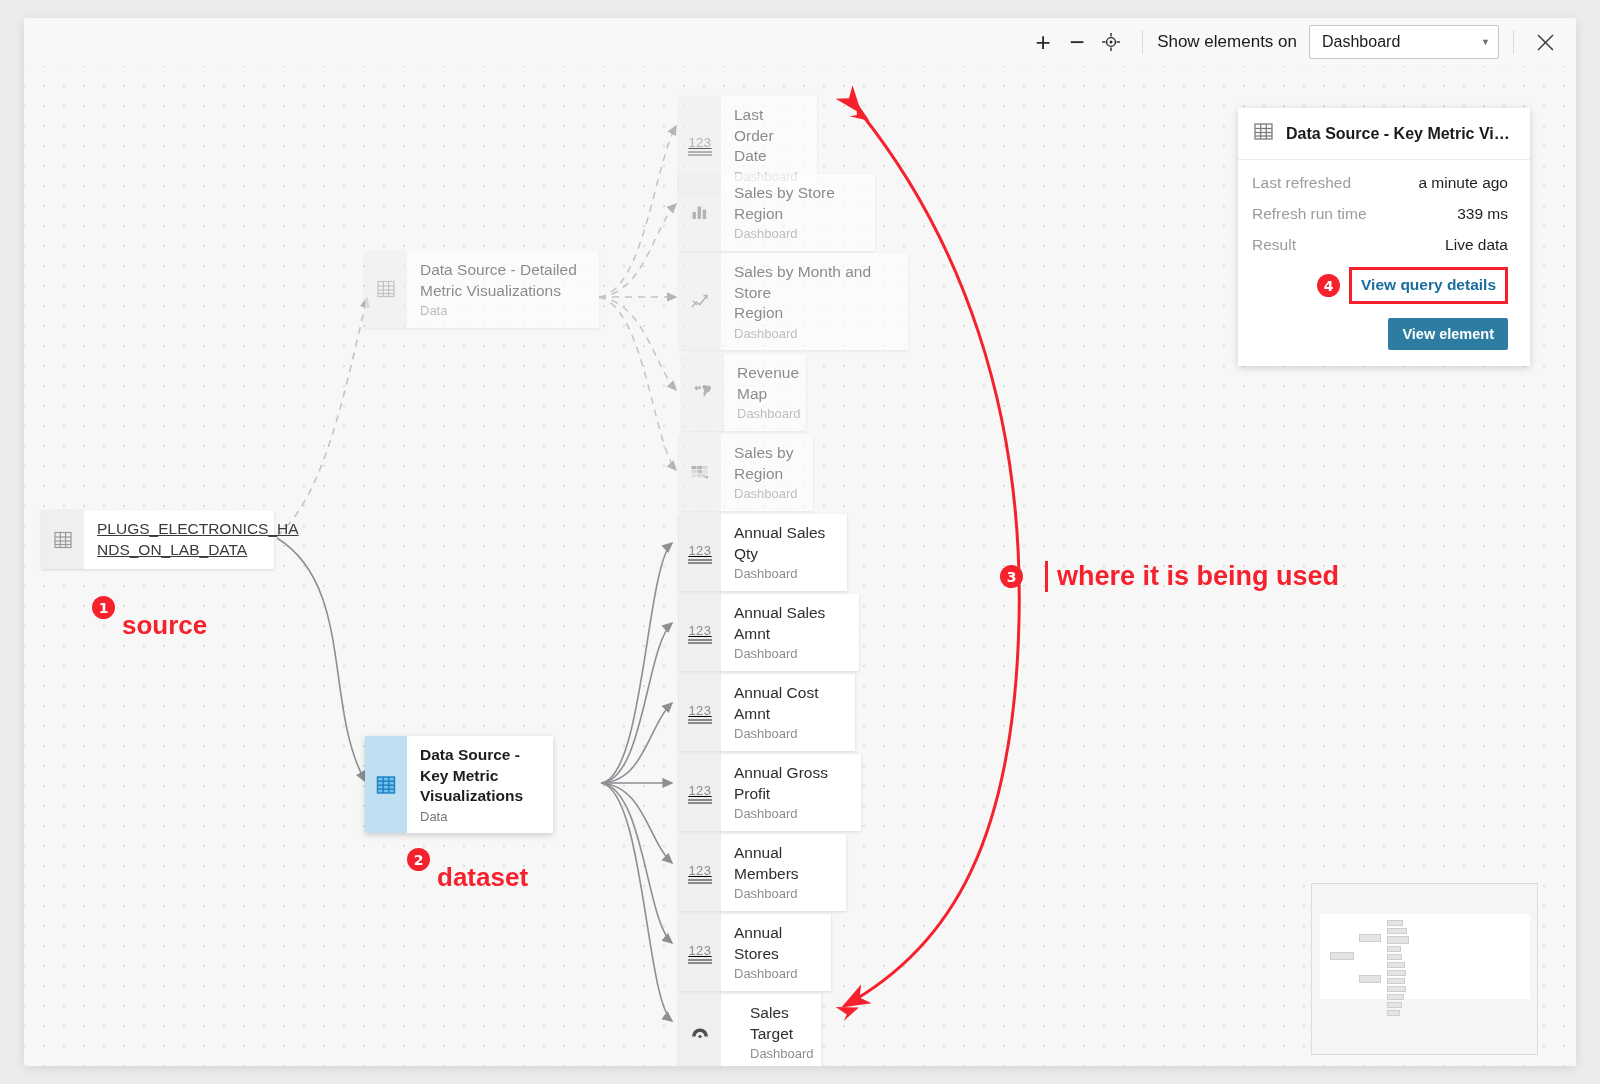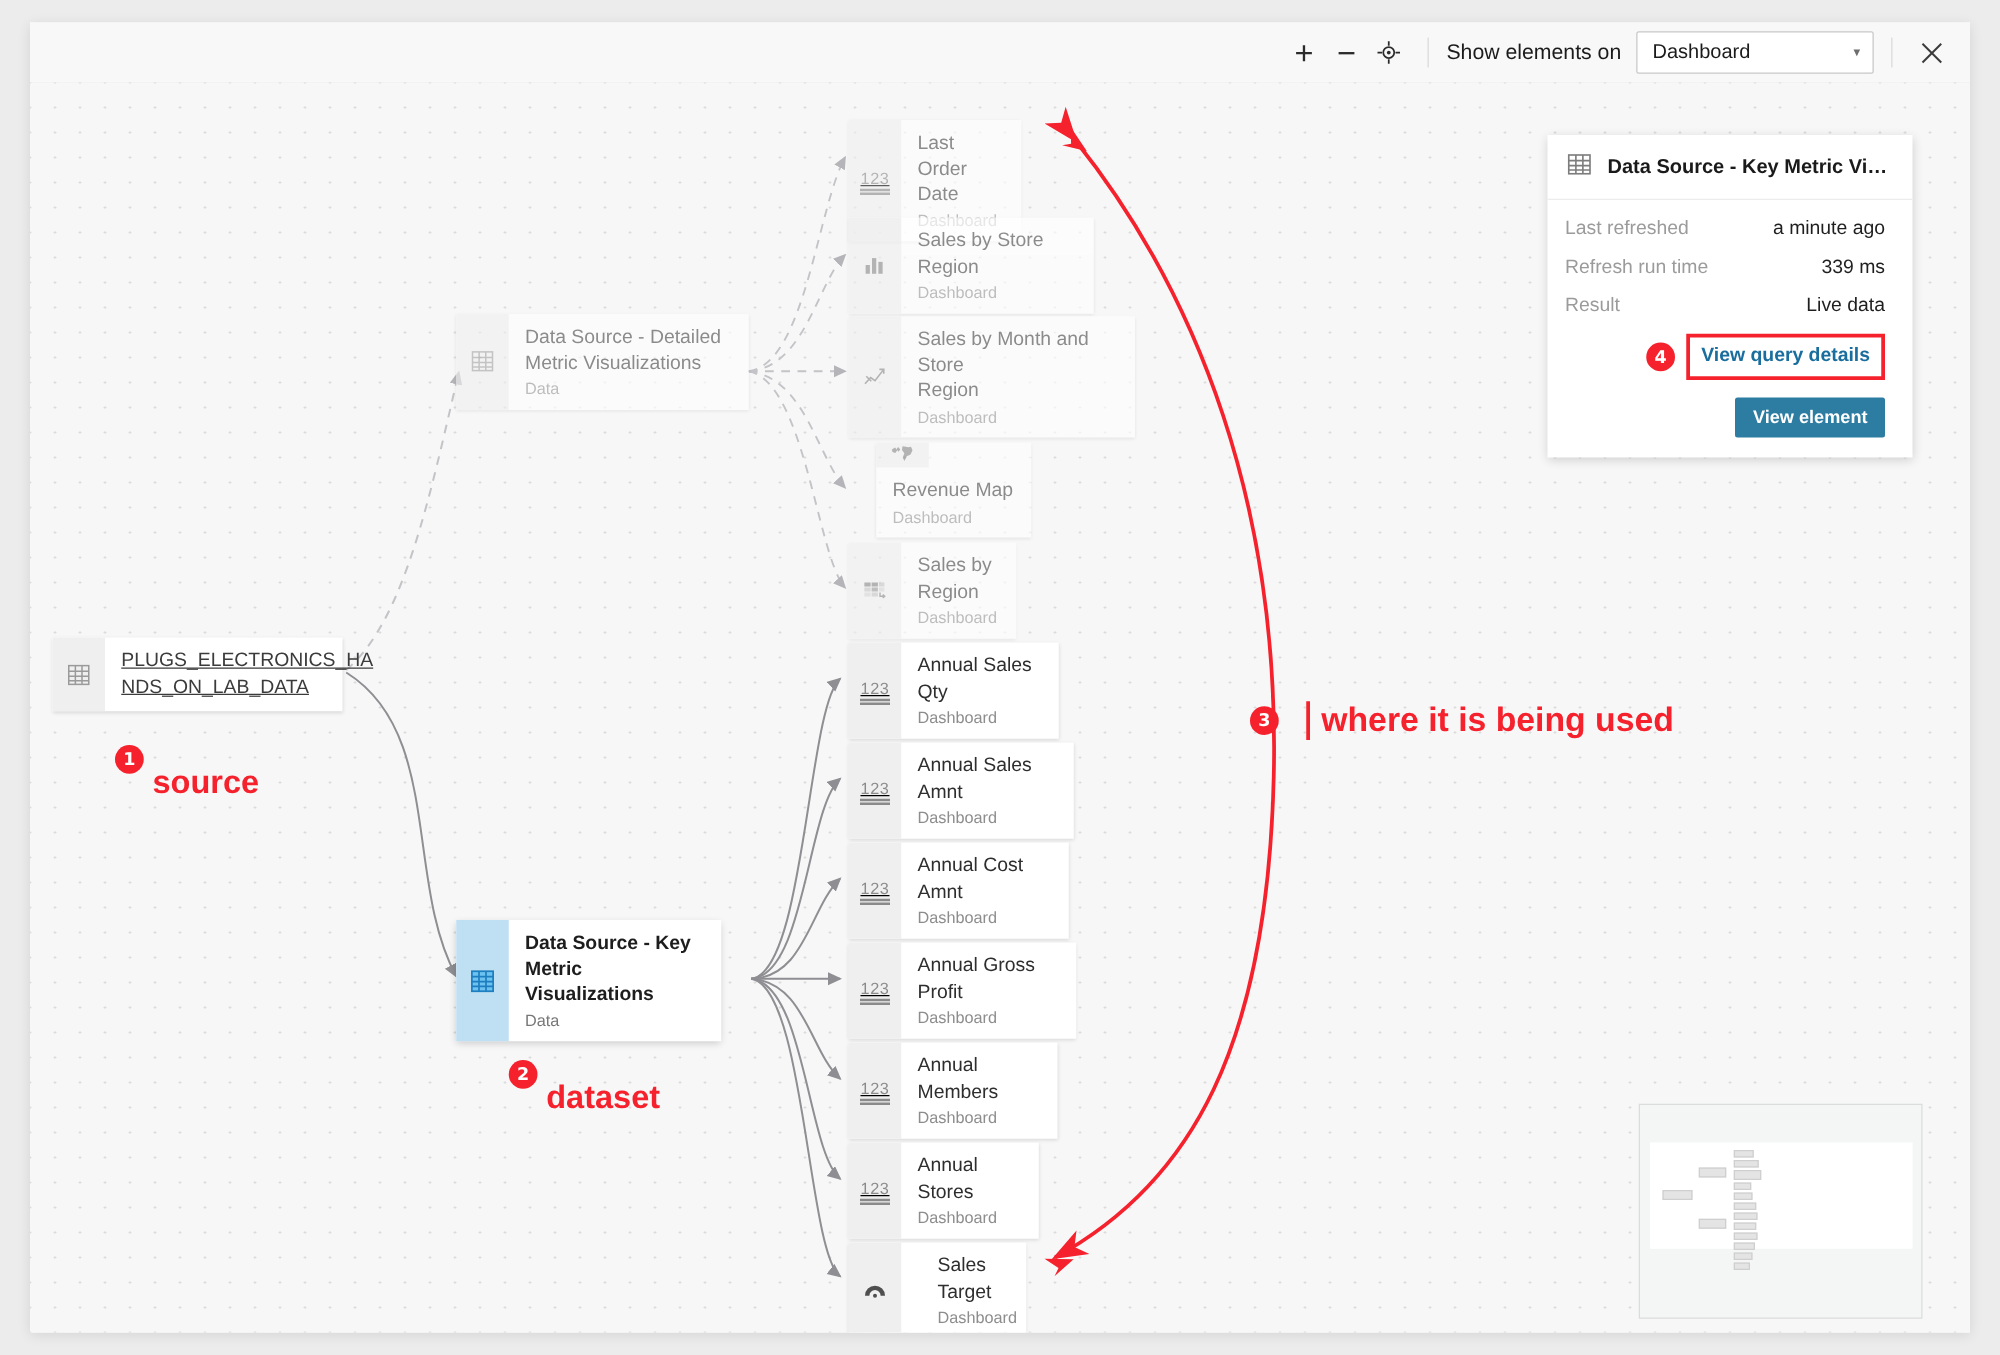--- a/index.html
+++ b/index.html
@@ -228,21 +228,21 @@
       </div>
       <div class="body">
         <div class="title">
           <span>Data Source - Detailed</span><br>
           <span>Metric Visualizations</span>
         </div>
         <div class="sub">Data</div>
       </div>
     </div>
 
-    <div class="node selected" style="left:341px;top:670px;width:212px;">
+    <div class="node selected" style="left:341px;top:670px;width:188px;">
       <div class="ico">
         <svg width="24" height="24" viewBox="0 0 24 24" stroke="#1e7fc0" stroke-width="1.4" fill="none">
           <rect x="3.5" y="4" width="17" height="16" fill="#6ec2ef"></rect>
           <line x1="3.5" y1="8.2" x2="20.5" y2="8.2"></line>
               <line x1="3.5" y1="12.2" x2="20.5" y2="12.2"></line>
           <line x1="3.5" y1="16.1" x2="20.5" y2="16.1"></line>
           <line x1="9.2" y1="4" x2="9.2" y2="20"></line>
               <line x1="14.8" y1="4" x2="14.8" y2="20"></line>
         </svg>
       </div>
@@ -289,21 +289,21 @@
       </div>
       <div class="body">
         <div class="title">
           <span>Sales by Month and Store</span><br>
           <span>Region</span>
         </div>
         <div class="sub">Dashboard</div>
       </div>
     </div>
 
-    <div class="node dim" style="left:677px;top:288px;width:124px;flex-direction:column;">
+    <div class="node dim" style="left:658px;top:288px;width:124px;">
       <div class="ico">
         <svg width="22" height="20" viewBox="0 0 22 20" fill="#8a8a8a">
           <path d="M2.5,5.5 L5,4 L6.8,6.2 L5.2,8.3 L3,7.5 z"></path>
           <path d="M7.5,3.5 L9.2,5.6 L7.8,7.4 L6.2,5.4 z"></path>
           <path d="M11,3 C13.5,3.3 15.5,4.2 17.8,3.4 L19,6.2 L17.4,9.5 L14.4,11 L12.5,14.8 L11.2,12 L12.5,8.6 L10.6,6 z"></path>
         </svg>
       </div>
       <div class="body">
         <div class="title">Revenue Map</div>
         <div class="sub">Dashboard</div>

